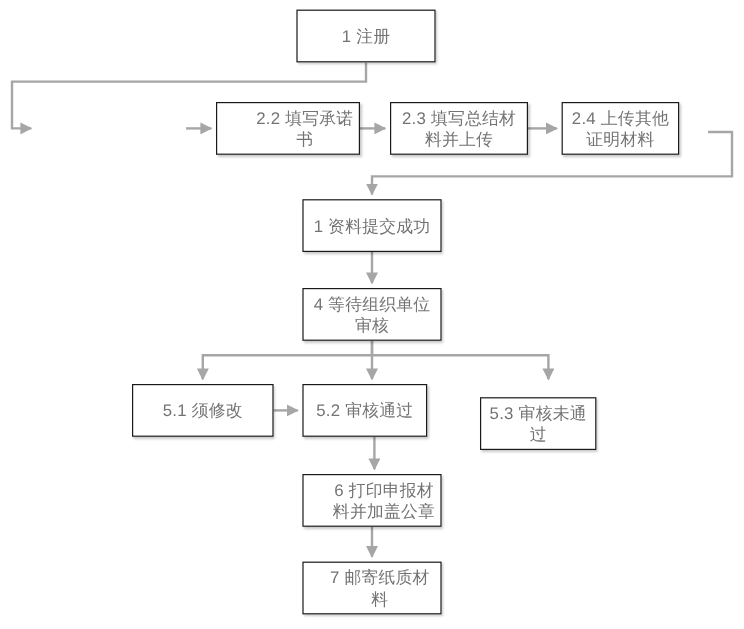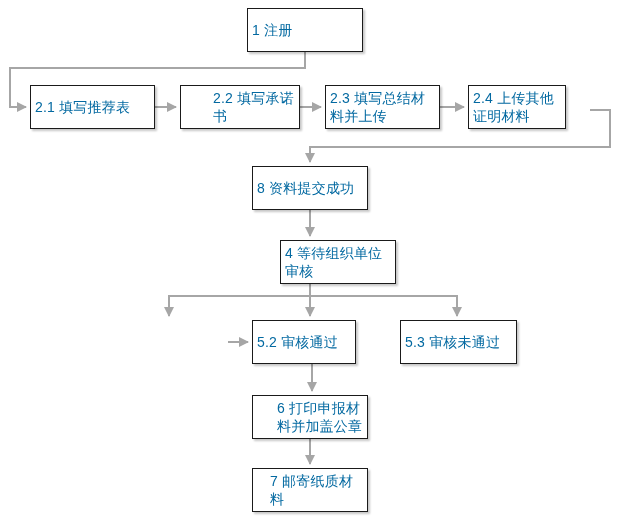--- a/index.html
+++ b/index.html
@@ -26,21 +26,22 @@
   }
   .node {
     position: absolute;
     box-sizing: border-box;
     background: #ffffff;
     border: 1px solid #1a1a1a;
     box-shadow: 1.5px 1.5px 2px rgba(0,0,0,0.22);
     display: flex;
     align-items: center;
     justify-content: center;
-    color: #0369a1;
+    text-align: center;
+    color: #737373;
     font-size: 14px;
     line-height: 1.32;
     letter-spacing: 0.2px;
     padding: 2px 4px;
   }
   .node span {
     display: block;
     width: 100%;
   }
 </style>
@@ -81,50 +82,50 @@
       <path d="M 312 364 L 312 391"></path>
 
       <path d="M 310 439 L 310 464"></path>
     </g>
   </svg>
 
   <div class="node" style="left:247px; top:8px; width:116px; height:44px;">
     <span>1 注册</span>
   </div>
 
-  <div class="node" style="left:30px; top:85px; width:125px; height:44px;">
-    <span>2.1 填写推荐表</span>
-  </div>
 
   <div class="node" style="left:180px; top:85px; width:120px; height:44px;padding-left:32px;">
     <span>2.2 填写承诺书</span>
   </div>
 
   <div class="node" style="left:325px; top:85px; width:115px; height:44px;">
     <span>2.3 填写总结材料并上传</span>
   </div>
 
   <div class="node" style="left:468px; top:85px; width:98px; height:44px;">
     <span>2.4 上传其他证明材料</span>
   </div>
 
   <div class="node" style="left:252px; top:166px; width:116px; height:44px;">
-    <span>8 资料提交成功</span>
+    <span>1 资料提交成功</span>
   </div>
 
-  <div class="node" style="left:252px; top:240px; width:116px; height:44px;margin-left:28px;">
+  <div class="node" style="left:252px; top:240px; width:116px; height:44px;">
     <span>4 等待组织单位审核</span>
   </div>
 
+  <div class="node" style="left:110px; top:320px; width:118px; height:44px;">
+    <span>5.1 须修改</span>
+  </div>
 
   <div class="node" style="left:252px; top:320px; width:104px; height:44px;">
     <span>5.2 审核通过</span>
   </div>
 
-  <div class="node" style="left:400px; top:320px; width:117px; height:44px;">
+  <div class="node" style="left:400px; top:331px; width:97px; height:44px;">
     <span>5.3 审核未通过</span>
   </div>
 
   <div class="node" style="left:252px; top:395px; width:116px; height:44px;padding-left:24px;">
     <span>6 打印申报材料并加盖公章</span>
   </div>
 
   <div class="node" style="left:252px; top:468px; width:116px; height:44px;padding-left:17px;">
     <span>7 邮寄纸质材料</span>
   </div>

